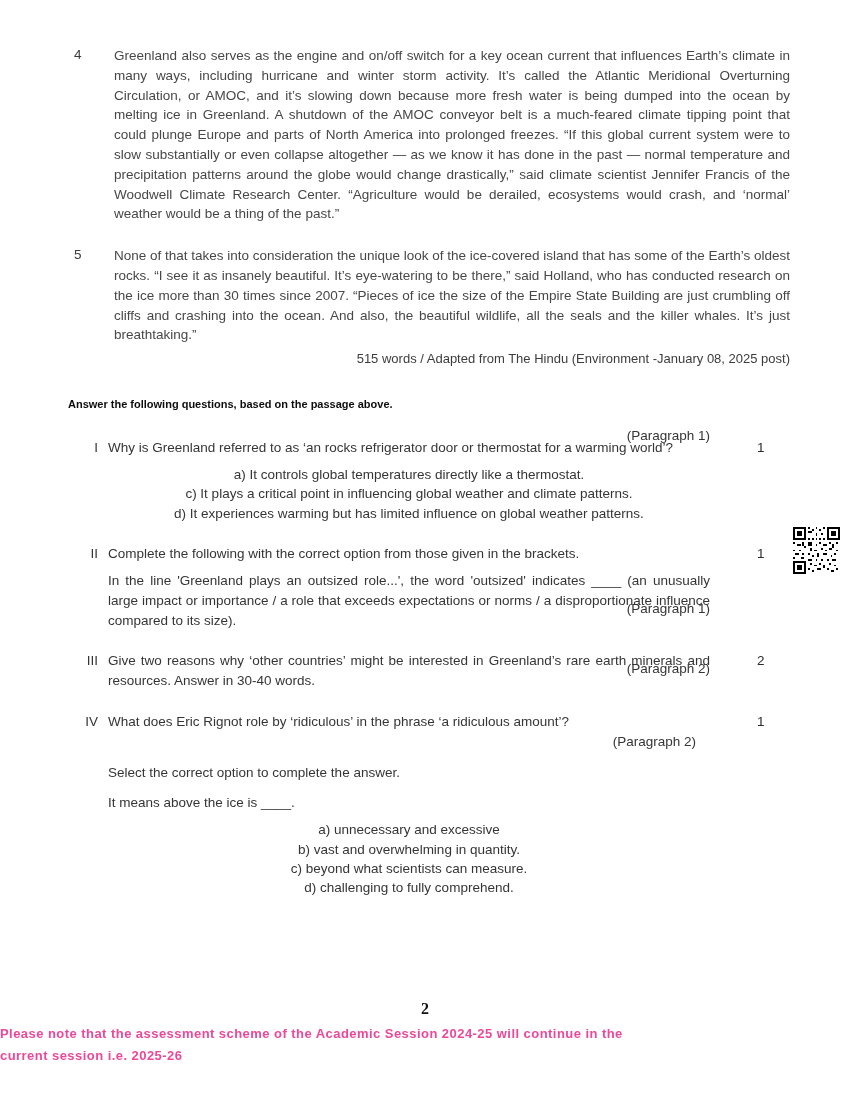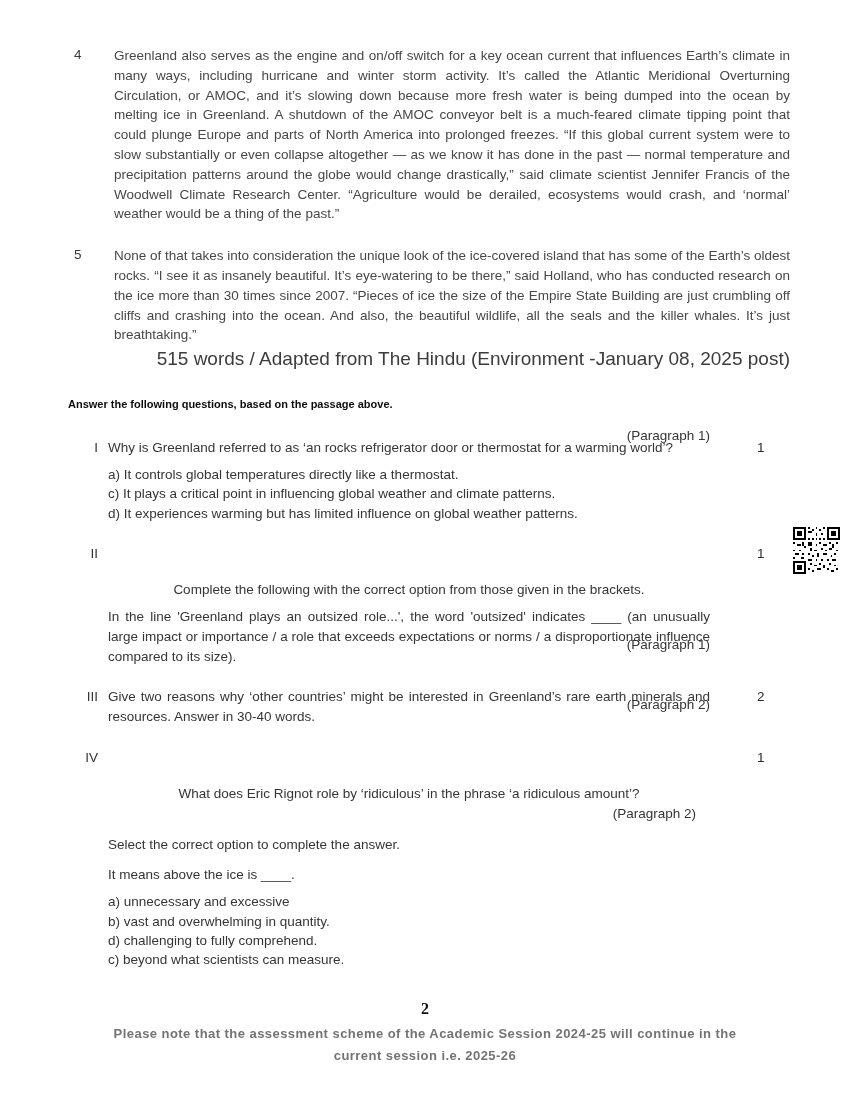--- a/index.html
+++ b/index.html
@@ -16,21 +16,21 @@
   }
   .content { padding: 46px 60px 0 68px; }
 
   
   .p-row { display: flex; margin-bottom: 22px; }
   .p-num { flex: 0 0 40px; padding-left: 6px; padding-top: 1px; color: #3a3a3a; }
   .p-text { flex: 1; text-align: justify; line-height: 19.8px; color: #474747; }
 
   .attribution {
     text-align: right;
-    font-size: 19px;
+    font-size: 13px;
     color: #3c3c3c;
     margin-top: 0px;
     margin-bottom: 30px;
     line-height: 19px;
   }
 
   .instruction {
     font-weight: bold;
     font-size: 11px;
     color: #0d0d0d;
@@ -38,51 +38,50 @@
   }
 
   
   .q-row { display: flex; margin-bottom: 21px; color: #353535; }
   .q-num { flex: 0 0 30px; text-align: right; margin-right: 10px; line-height: 19.8px; }
   .q-body { flex: 0 0 602px; width: 602px; line-height: 19.8px; }
   .q-marks { flex: 1; padding-left: 47px; line-height: 19.8px; color: #2c2c2c; }
 
   .q-text { position: relative; text-align: justify; }
   .p-ref-abs { position: absolute; right: 0; bottom: 12px; white-space: nowrap; }
-  .q-text-plain { text-align: center; margin-top: 36px; }
+  .q-text-plain { text-align: left; }
   .p-ref-line { text-align: right; margin-right: 14px; }
 
   .q-sub { position: relative; text-align: justify; margin-top: 7px; }
   .q-sub2 { margin-top: 11px; }
   .q-stem { margin-top: 11px; }
 
   .options { margin-top: 7px; }
-  .option { line-height: 19.4px; text-align: left; }
+  .option { line-height: 19.4px; text-align: center; }
 
   
   .page-num {
     position: absolute;
     top: 1000px; left: 0;
     width: 100%;
     text-align: center;
     font-family: "Liberation Serif", serif;
     font-weight: bold;
     font-size: 16px;
     color: #111;
   }
   .footer {
     position: absolute;
     top: 1023px; left: 0;
     width: 100%;
-    text-align: center;
     font-weight: bold;
     font-size: 13px;
     letter-spacing: 0.45px;
     line-height: 22px;
-    color: #737373;
+    color: #ec4899;
   }
 
   
   .qr {
     position: absolute;
     top: 527px;
     right: 10px;
     width: 47px;
     height: 47px;
   }
@@ -150,22 +149,22 @@
     <div class="q-row">
       <div class="q-num">IV</div>
       <div class="q-body">
         <div class="q-text-plain">What does Eric Rignot role by ‘ridiculous’ in the phrase ‘a ridiculous amount’?</div>
         <div class="p-ref-line">(Paragraph 2)</div>
         <div class="q-sub2">Select the correct option to complete the answer.</div>
         <div class="q-stem">It means above the ice is ____.</div>
         <div class="options">
           <div class="option">a) unnecessary and excessive</div>
           <div class="option">b) vast and overwhelming in quantity.</div>
+          <div class="option">c) beyond what scientists can measure.</div>
           <div class="option">d) challenging to fully comprehend.</div>
-          <div class="option">c) beyond what scientists can measure.</div>
         </div>
       </div>
       <div class="q-marks">1</div>
     </div>
 
   </div>
 
   <div class="qr">
     <svg viewBox="0 0 25 25" shape-rendering="crispEdges" xmlns="http://www.w3.org/2000/svg">
       <rect x="0" y="0" width="25" height="25" fill="#ffffff"></rect>

